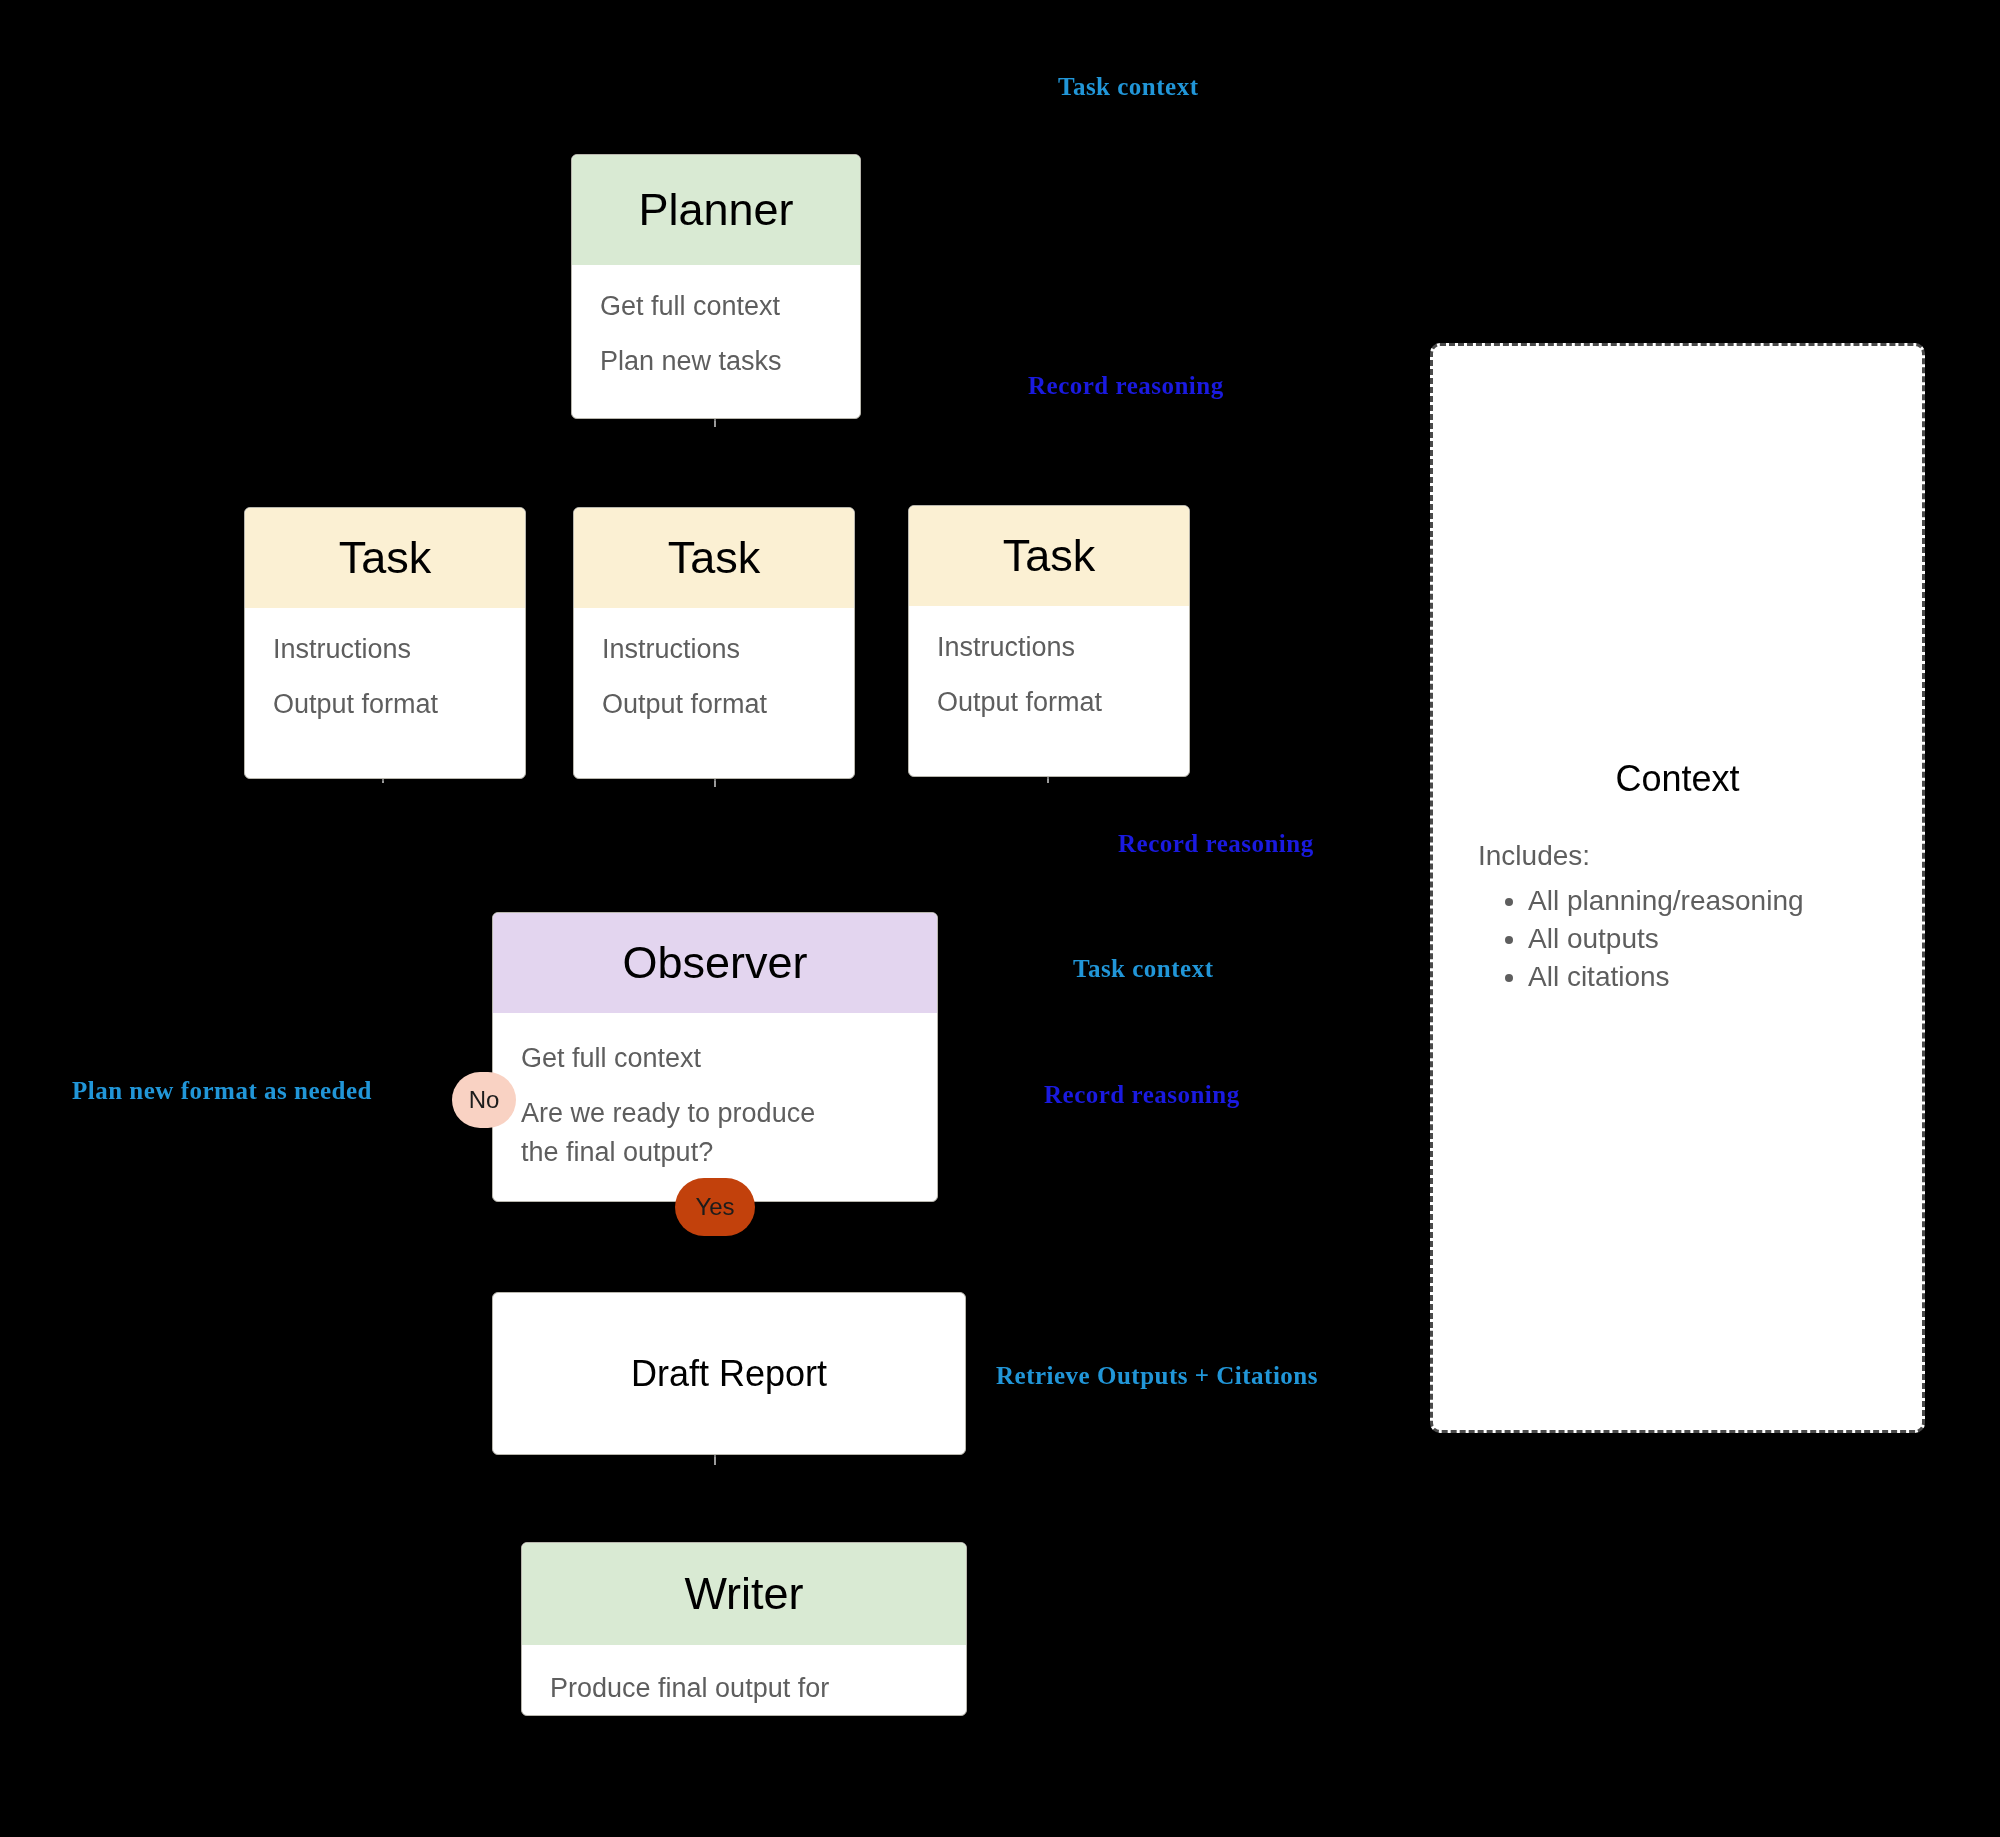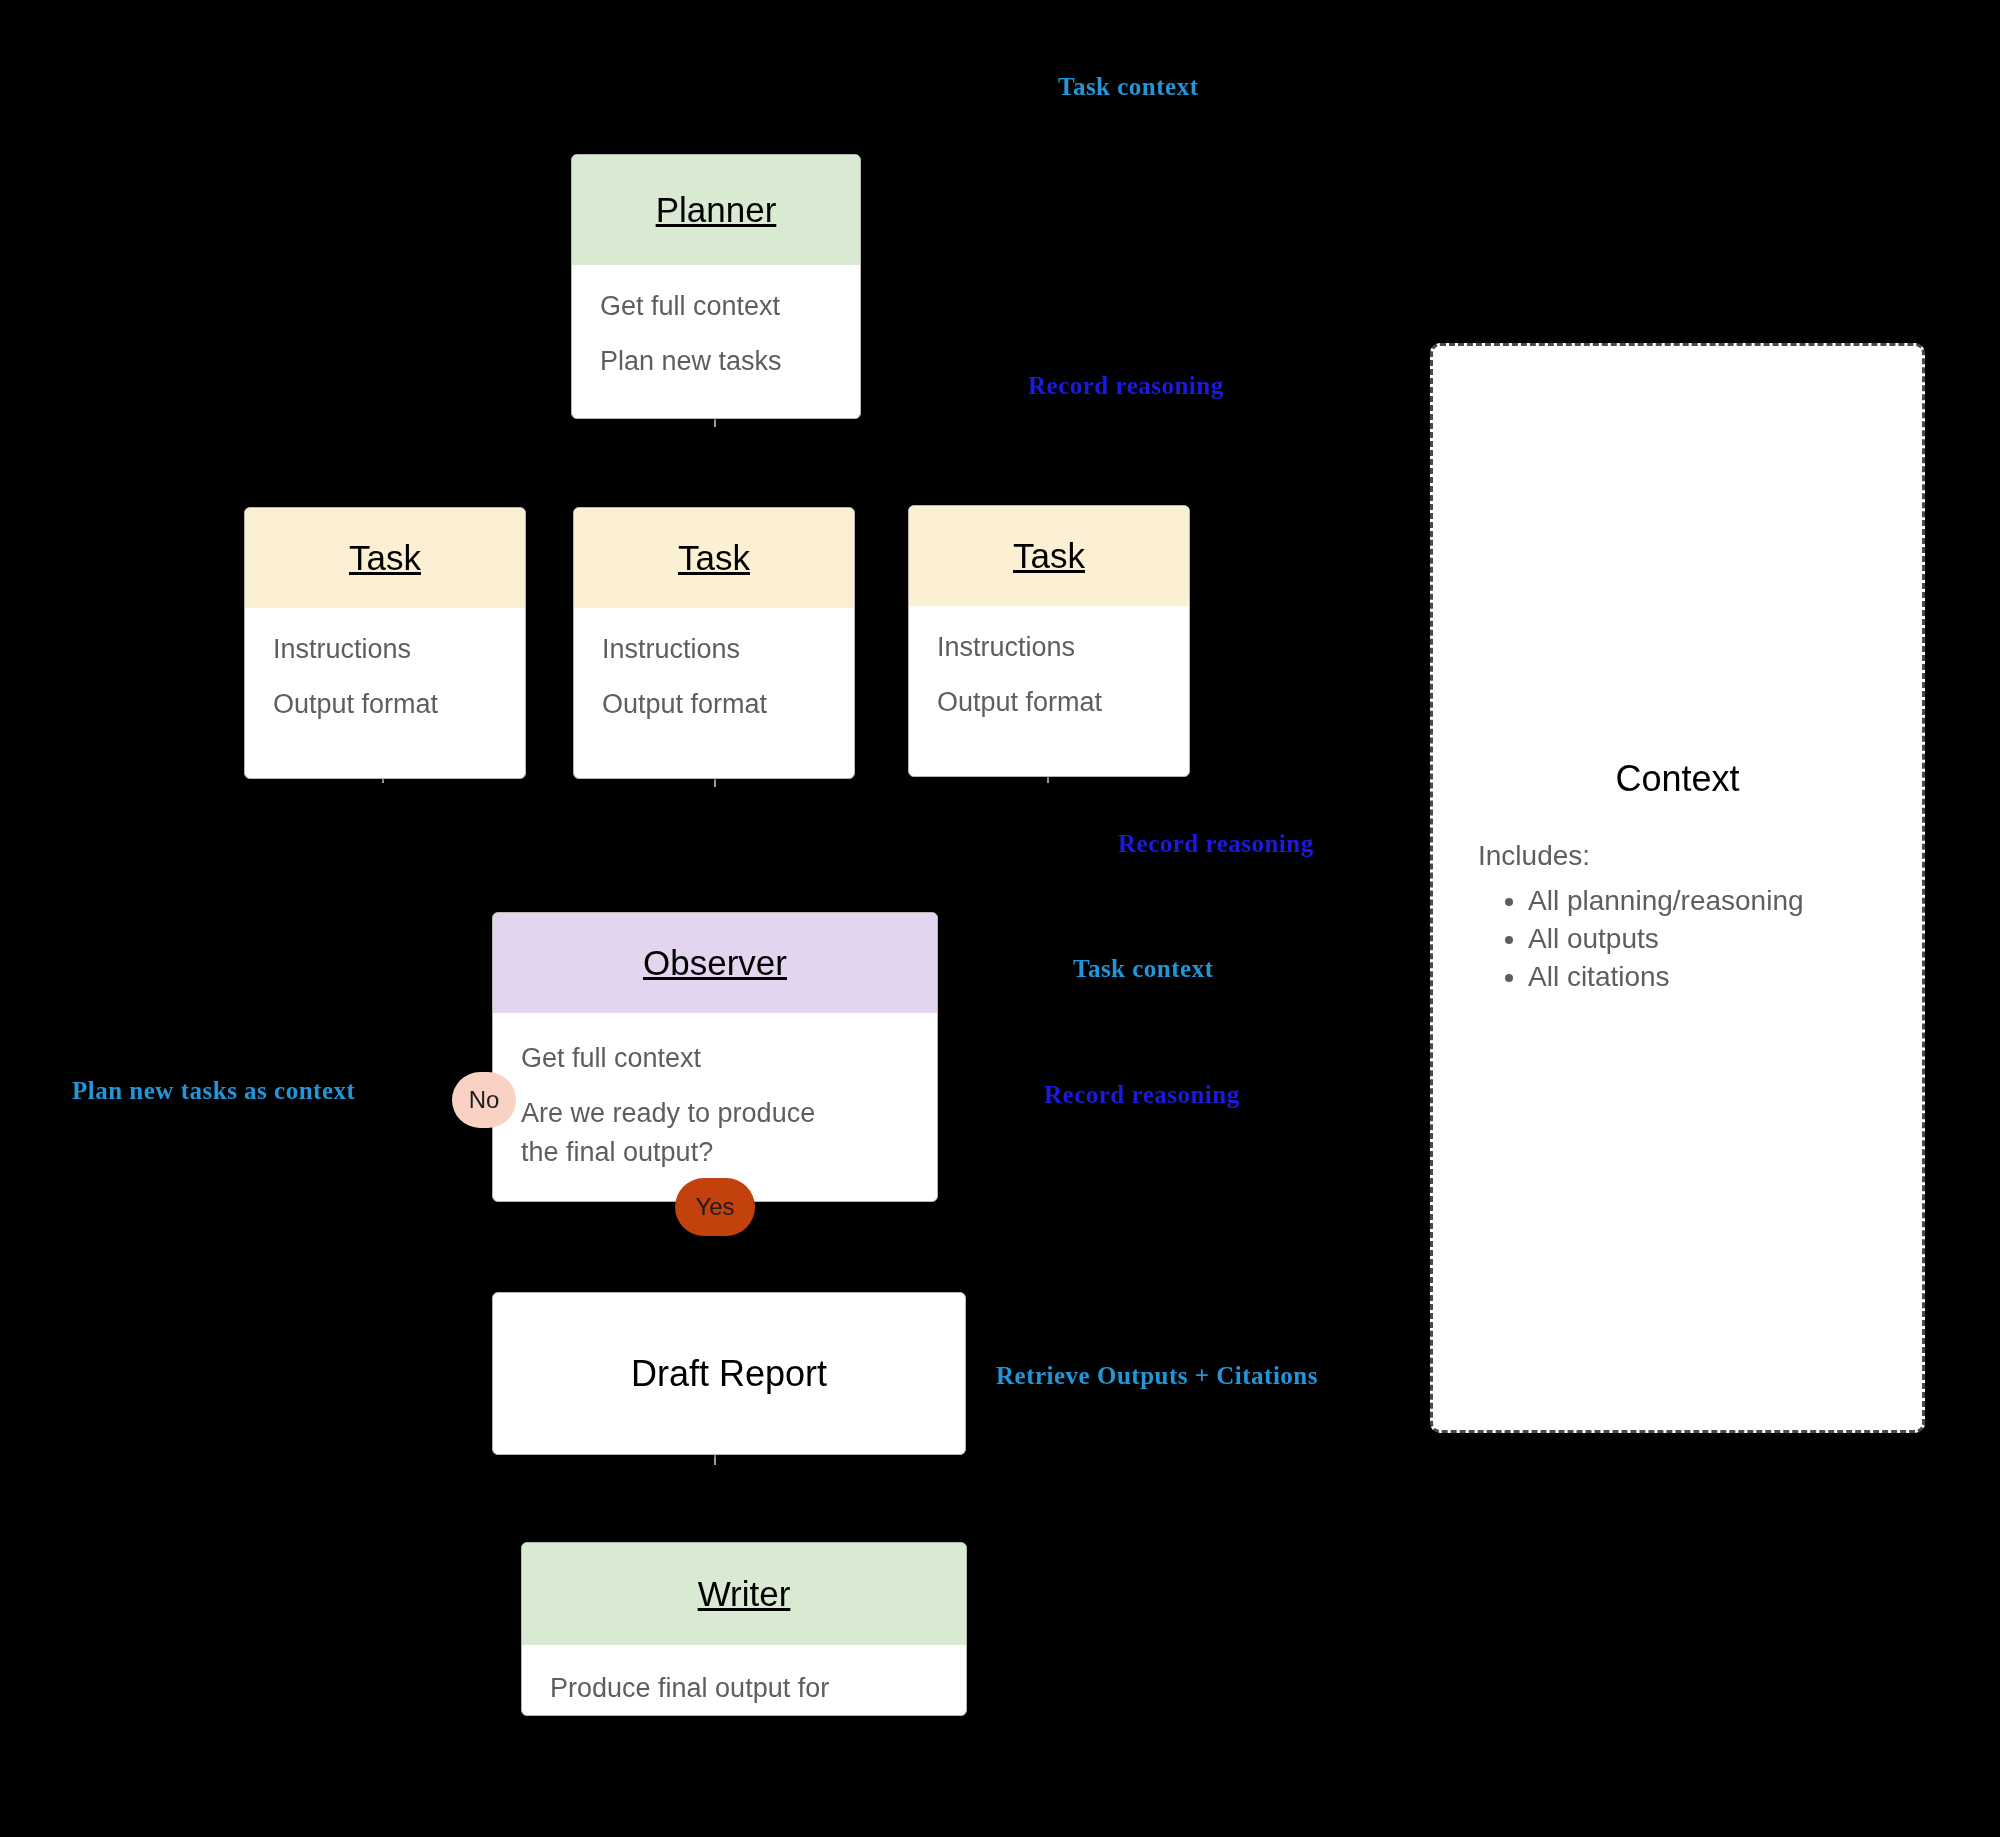--- a/index.html
+++ b/index.html
@@ -22,27 +22,26 @@
     background: #ffffff;
     border: 1px solid #b8b6ad;
     border-radius: 6px;
     box-sizing: border-box;
     box-shadow: 2px 2px 0 rgba(0,0,0,0.22);
     overflow: hidden;
   }
   .card-header {
     text-align: center;
     color: #000000;
-    font-size: 35px;
+    font-size: 45px;
     line-height: 1.2;
     display: flex;
     align-items: center;
     justify-content: center;
     box-sizing: border-box;
-    text-decoration: underline;
   }
   .card-body {
     padding: 22px 28px 10px 28px;
     color: #5e5e5e;
     font-size: 27px;
     line-height: 1.45;
     box-sizing: border-box;
   }
   .card-body p {
     margin: 0 0 16px 0;
@@ -131,21 +130,21 @@
   <div class="edge-label lbl-cyan" style="left:1058px; top:73px;">Task context</div>
 
   <div class="edge-label lbl-blue" style="left:1028px; top:372px;">Record reasoning</div>
 
   <div class="edge-label lbl-blue" style="left:1118px; top:830px;">Record reasoning</div>
 
   <div class="edge-label lbl-cyan" style="left:1073px; top:955px;">Task context</div>
 
   <div class="edge-label lbl-blue" style="left:1044px; top:1081px;">Record reasoning</div>
 
-  <div class="edge-label lbl-cyan" style="left:72px; top:1077px;">Plan new tasks as context</div>
+  <div class="edge-label lbl-cyan" style="left:72px; top:1077px;">Plan new format as needed</div>
 
   <div class="edge-label lbl-cyan" style="left:996px; top:1362px;">Retrieve Outputs + Citations</div>
 
   <div class="connector" style="left:714px; top:417px; width:2px; height:10px;"></div>
   <div class="connector" style="left:382px; top:775px; width:2px; height:8px;"></div>
   <div class="connector" style="left:714px; top:779px; width:2px; height:8px;"></div>
   <div class="connector" style="left:1047px; top:775px; width:2px; height:8px;"></div>
   <div class="connector" style="left:714px; top:1455px; width:2px; height:10px;"></div>
 
   <div class="card" style="left:571px; top:154px; width:290px; height:265px;">

